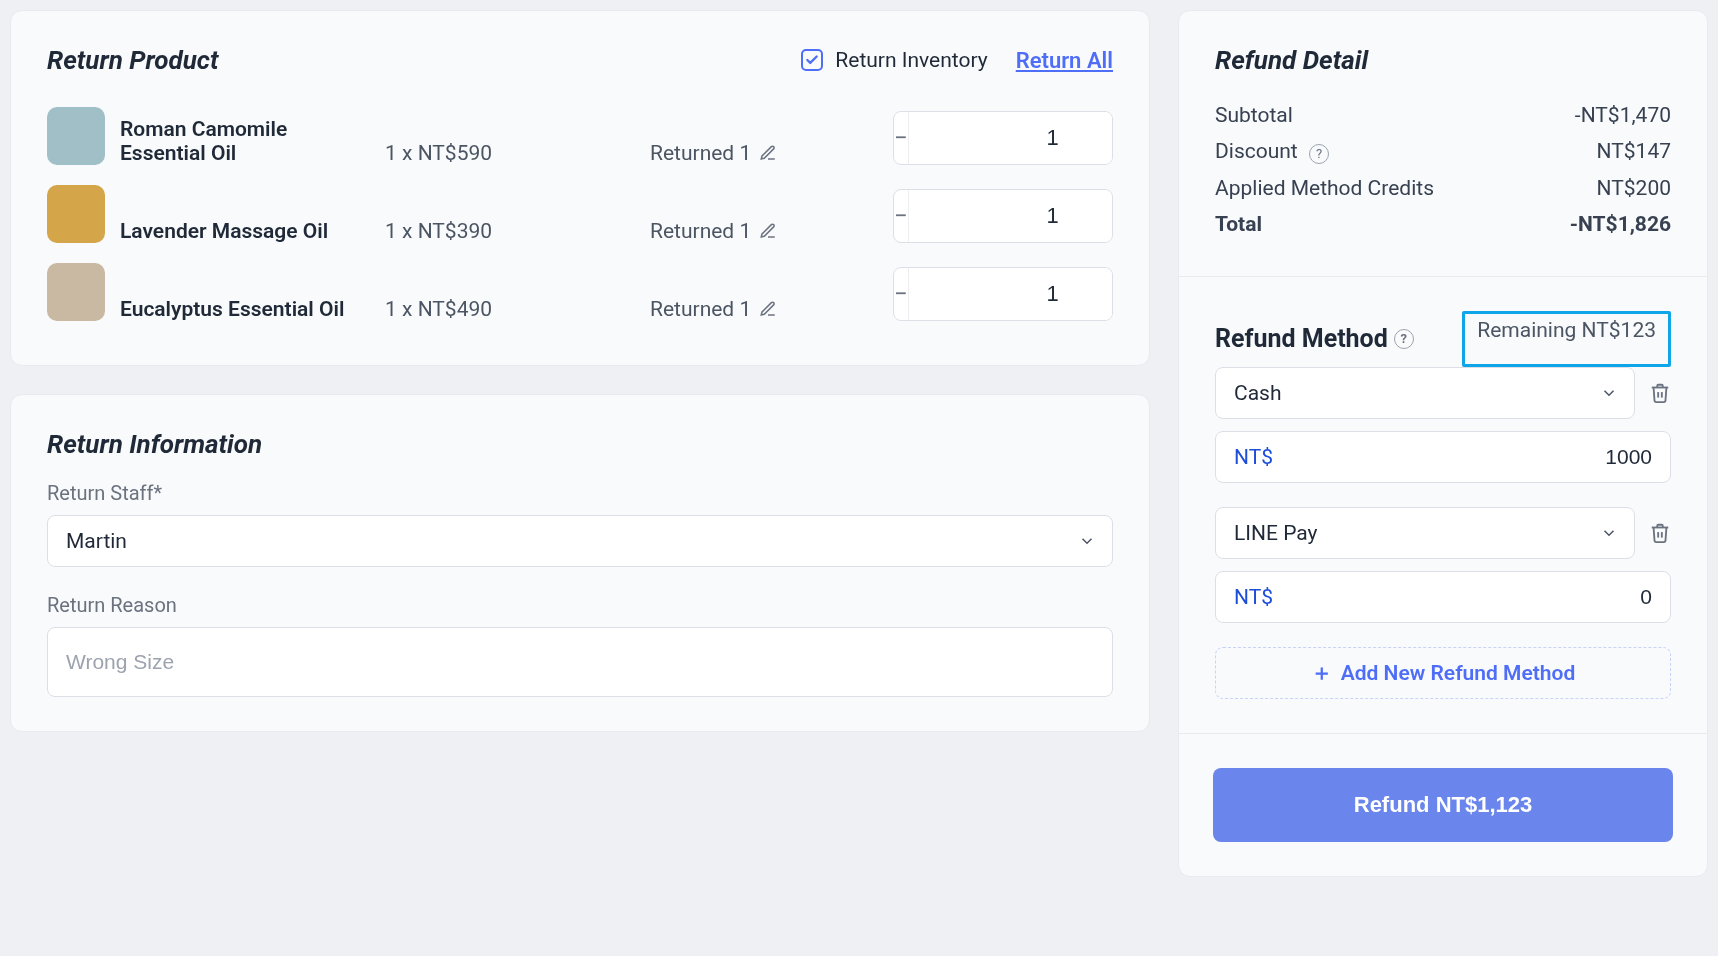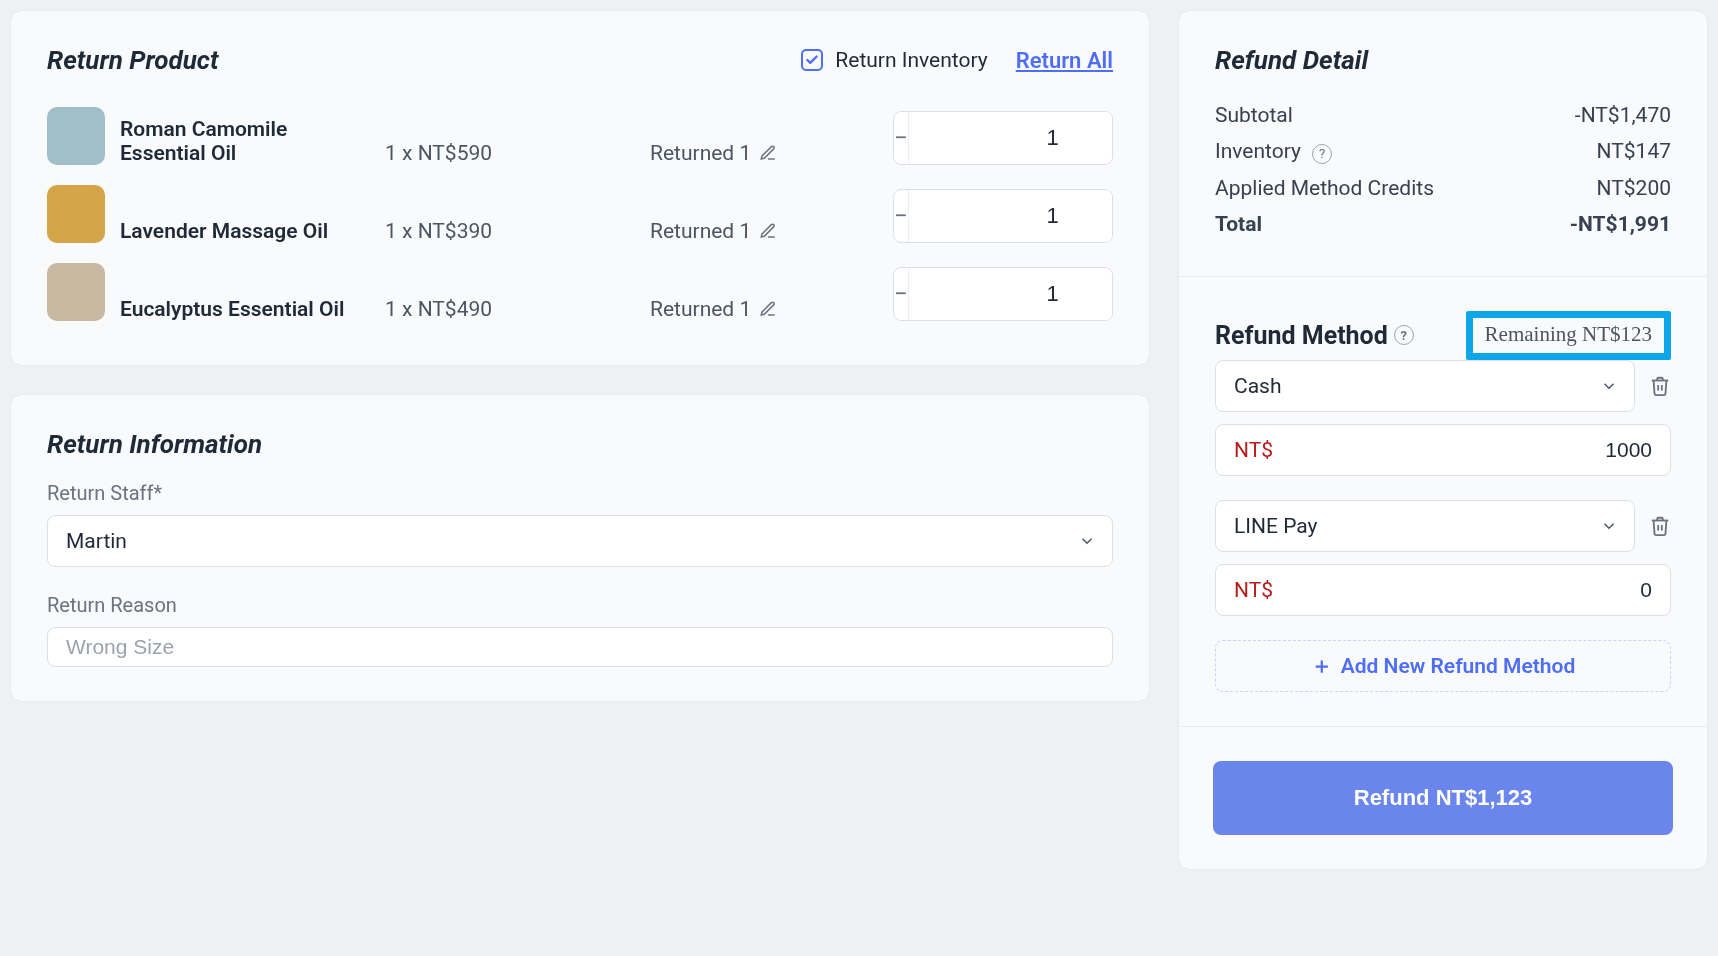--- a/index.html
+++ b/index.html
@@ -167,21 +167,21 @@
     right: 16px;
     top: 50%;
     transform: translateY(-50%);
     color: #4b5563;
     width: 18px; height: 18px;
   }
   .text-input {
     border: 1px solid #dce0e6;
     background: #fff;
     border-radius: 8px;
-    height: 40px;
+    height: 70px;
     width: 100%;
     padding: 0 18px;
     font-size: 21px;
     color: #737373;
     outline: none;
   }
   .text-input::placeholder { color: #9ca3af; }
 
   
   .refund-detail .row {
@@ -217,26 +217,25 @@
     justify-content: space-between;
   }
   .method-title {
     display: flex;
     align-items: center;
     font-size: 25px;
     font-weight: 700;
     color: #1f2937;
   }
   .remaining-badge {
-    border: 7px solid #0ea5e9;
-    padding: 4px 12px 6px 12px;
+    border: 3px solid #0ea5e9;
+    padding: 4px 12px 22px 12px;
     font-size: 21px;
     color: #4b5563;
     border-radius: 2px;
-    font-family: Liberation Serif, serif;
   }
   .method-block {
     margin-bottom: 24px;
   }
   .method-row {
     display: flex;
     align-items: center;
     gap: 14px;
     margin-bottom: 12px;
   }
@@ -262,21 +261,21 @@
   .amount-input-wrap {
     display: flex;
     align-items: center;
     border: 1px solid #dce0e6;
     background: #fff;
     border-radius: 8px;
     height: 52px;
     padding: 0 18px;
   }
   .amount-prefix {
-    color: #b91c1c;
+    color: #1d4ed8;
     font-size: 21px;
   }
   .amount-input {
     flex: 1;
     border: none;
     outline: none;
     text-align: right;
     font-size: 21px;
     color: #1f2937;
     background: transparent;
@@ -408,32 +407,32 @@
     <div class="card">
 
       <div class="pad refund-detail">
         <h2 class="section-title">Refund Detail</h2>
         <div class="row">
           <span>Subtotal</span>
           <span>-NT$1,470</span>
         </div>
         <div class="row">
           <span>
-            <span>Inventory</span>
+            <span>Discount</span>
             <span class="help-icon">?</span>
           </span>
           <span>NT$147</span>
         </div>
         <div class="row">
           <span>Applied Method Credits</span>
           <span>NT$200</span>
         </div>
         <div class="row total">
           <span>Total</span>
-          <span>-NT$1,991</span>
+          <span>-NT$1,826</span>
         </div>
       </div>
 
       <div class="divider"></div>
 
       <div class="pad">
         <div class="method-header">
           <div class="method-title">
             <span>Refund Method</span>
             <span class="help-icon">?</span>

